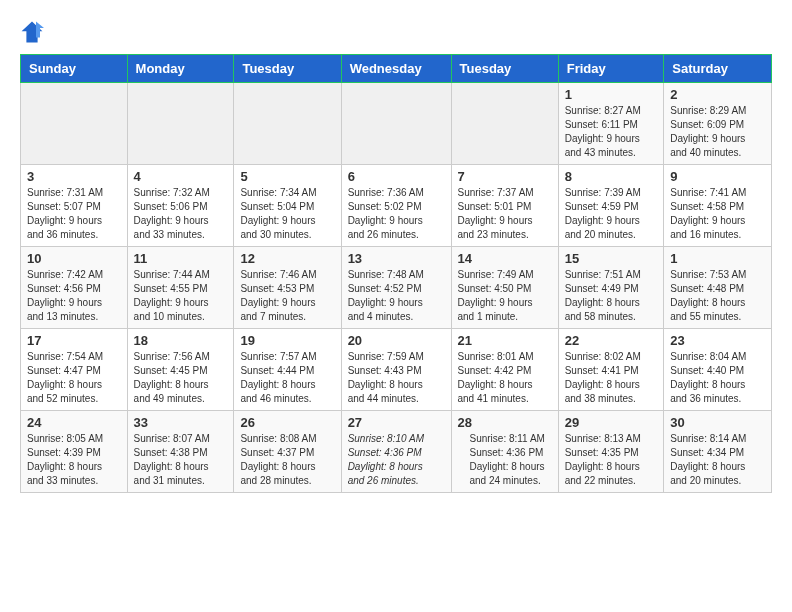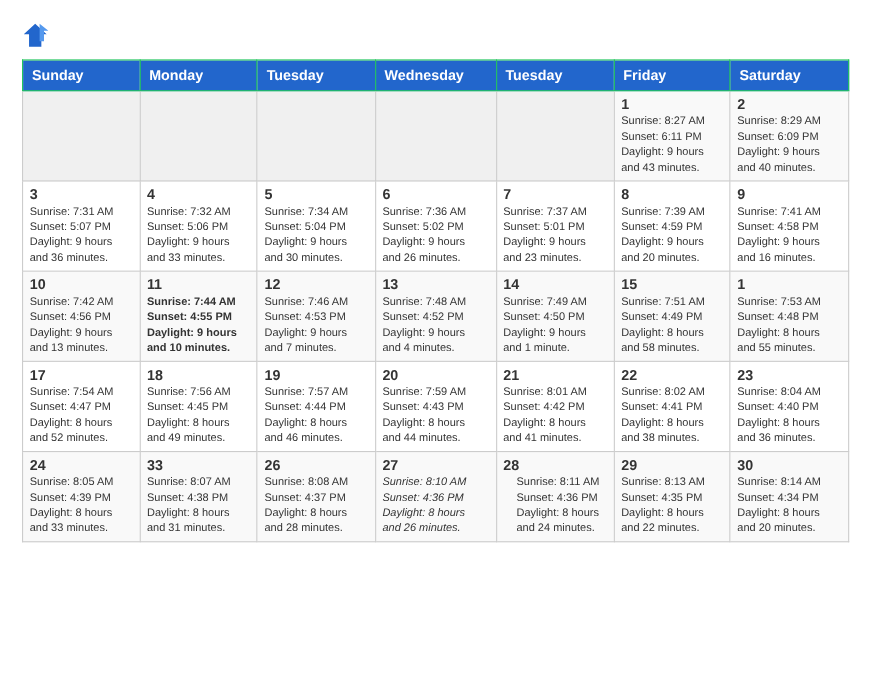--- a/index.html
+++ b/index.html
@@ -196,21 +196,21 @@
       <tr>
         <td>
           <span class="day-num">10</span>
           <div class="day-info" style="white-space: pre-line;">Sunrise: 7:42 AM
 Sunset: 4:56 PM
 Daylight: 9 hours
 and 13 minutes.</div>
         </td>
         <td>
           <span class="day-num">11</span>
-          <div class="day-info" style="white-space: pre-line; font-weight: bold;">Sunrise: 7:44 AM
+          <div class="day-info" style="white-space: pre-line;">Sunrise: 7:44 AM
 Sunset: 4:55 PM
 Daylight: 9 hours
 and 10 minutes.</div>
         </td>
         <td>
           <span class="day-num">12</span>
           <div class="day-info" style="white-space: pre-line;">Sunrise: 7:46 AM
 Sunset: 4:53 PM
 Daylight: 9 hours
 and 7 minutes.</div>

